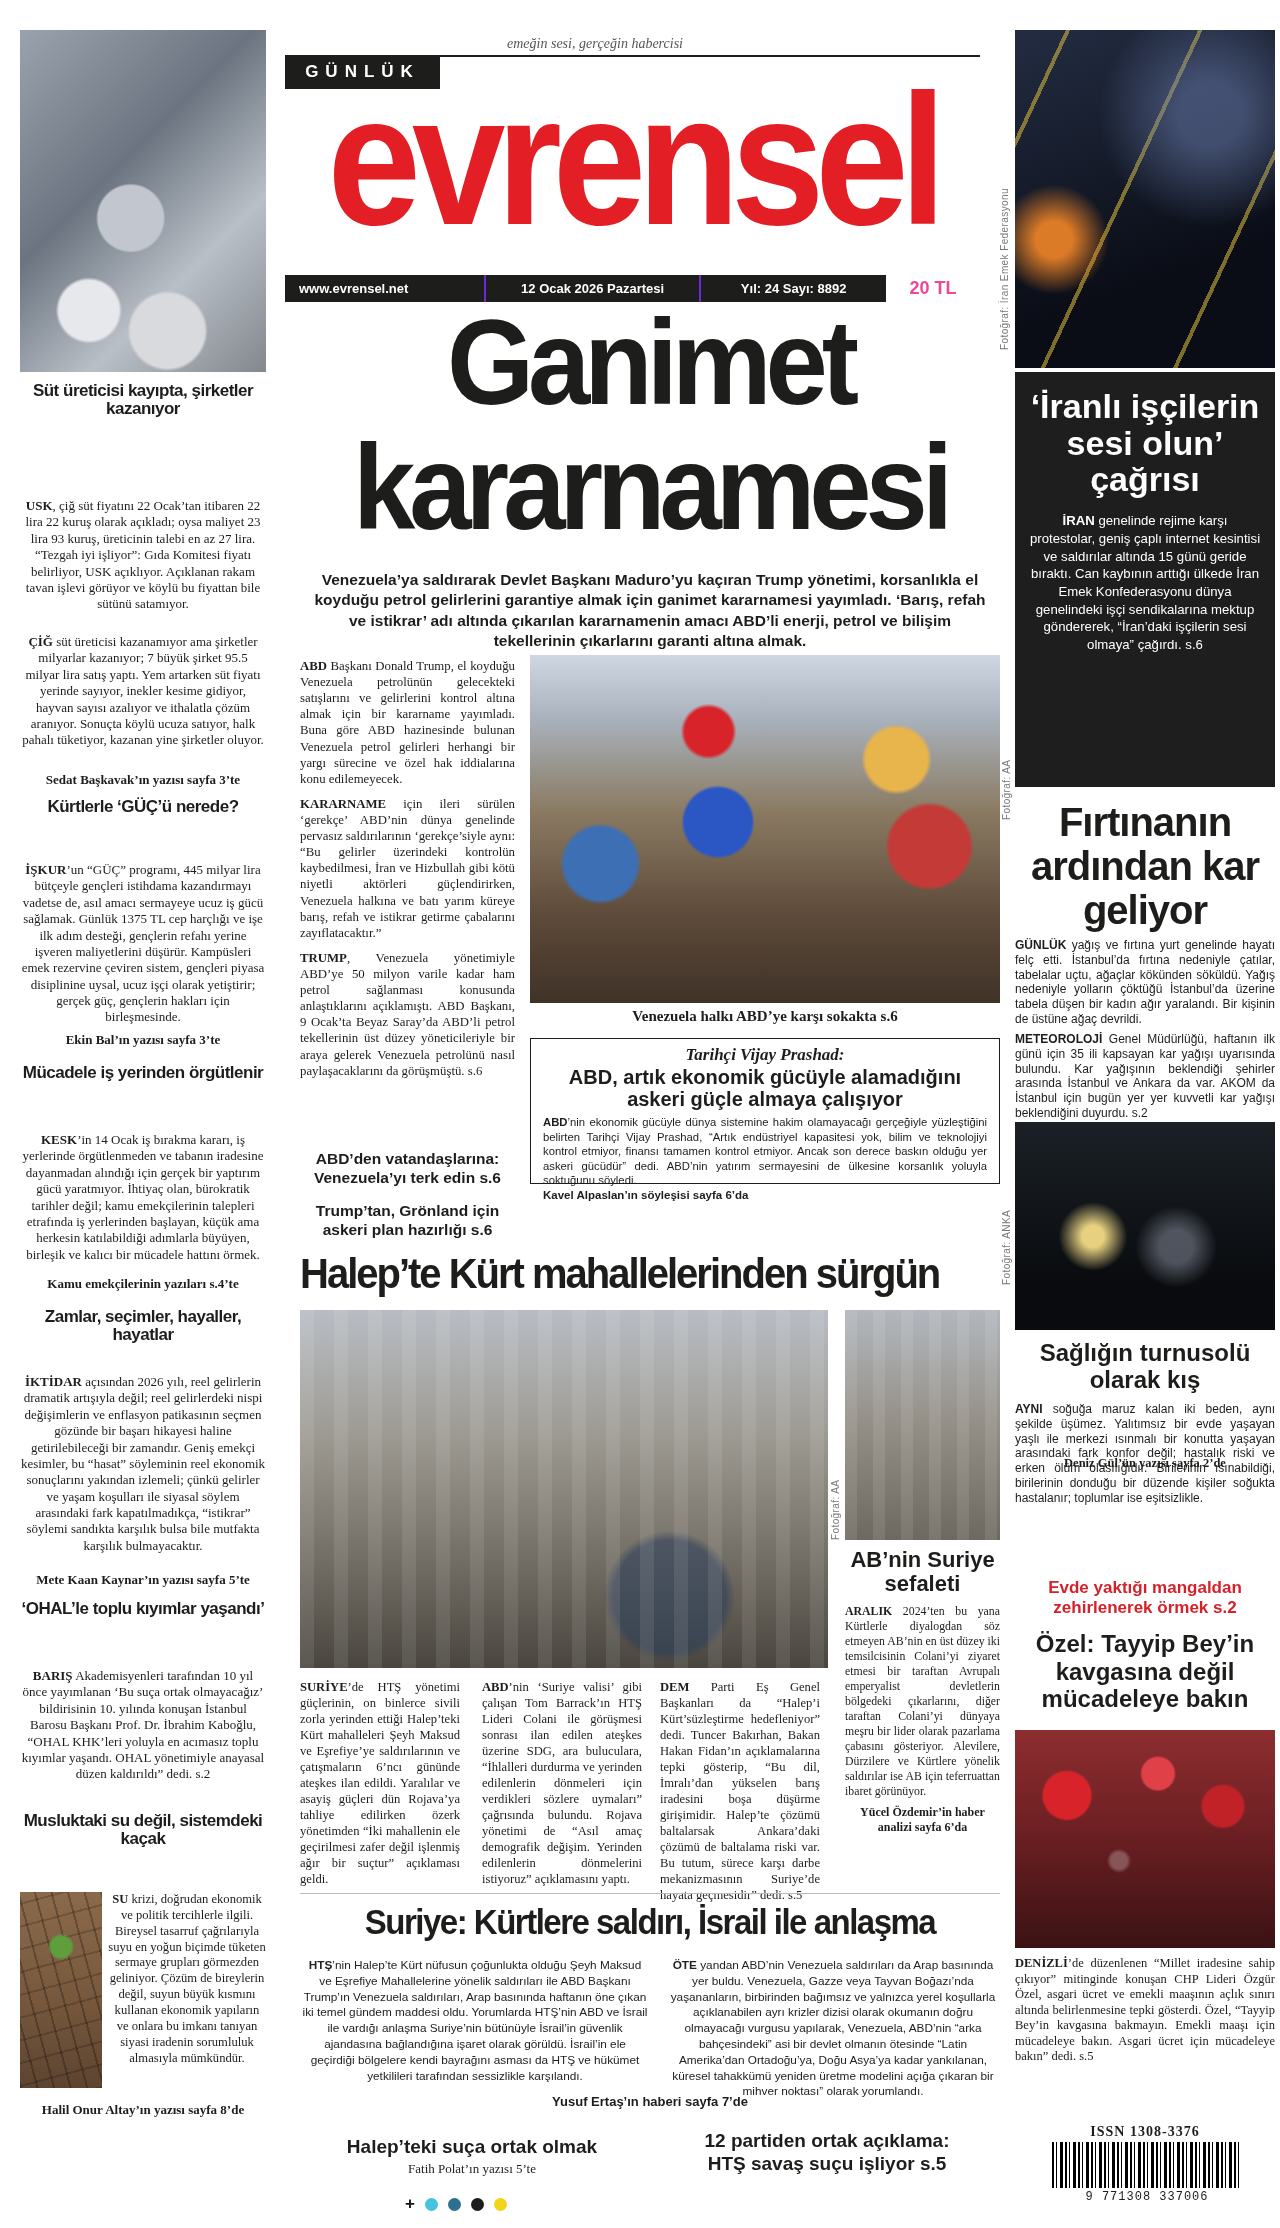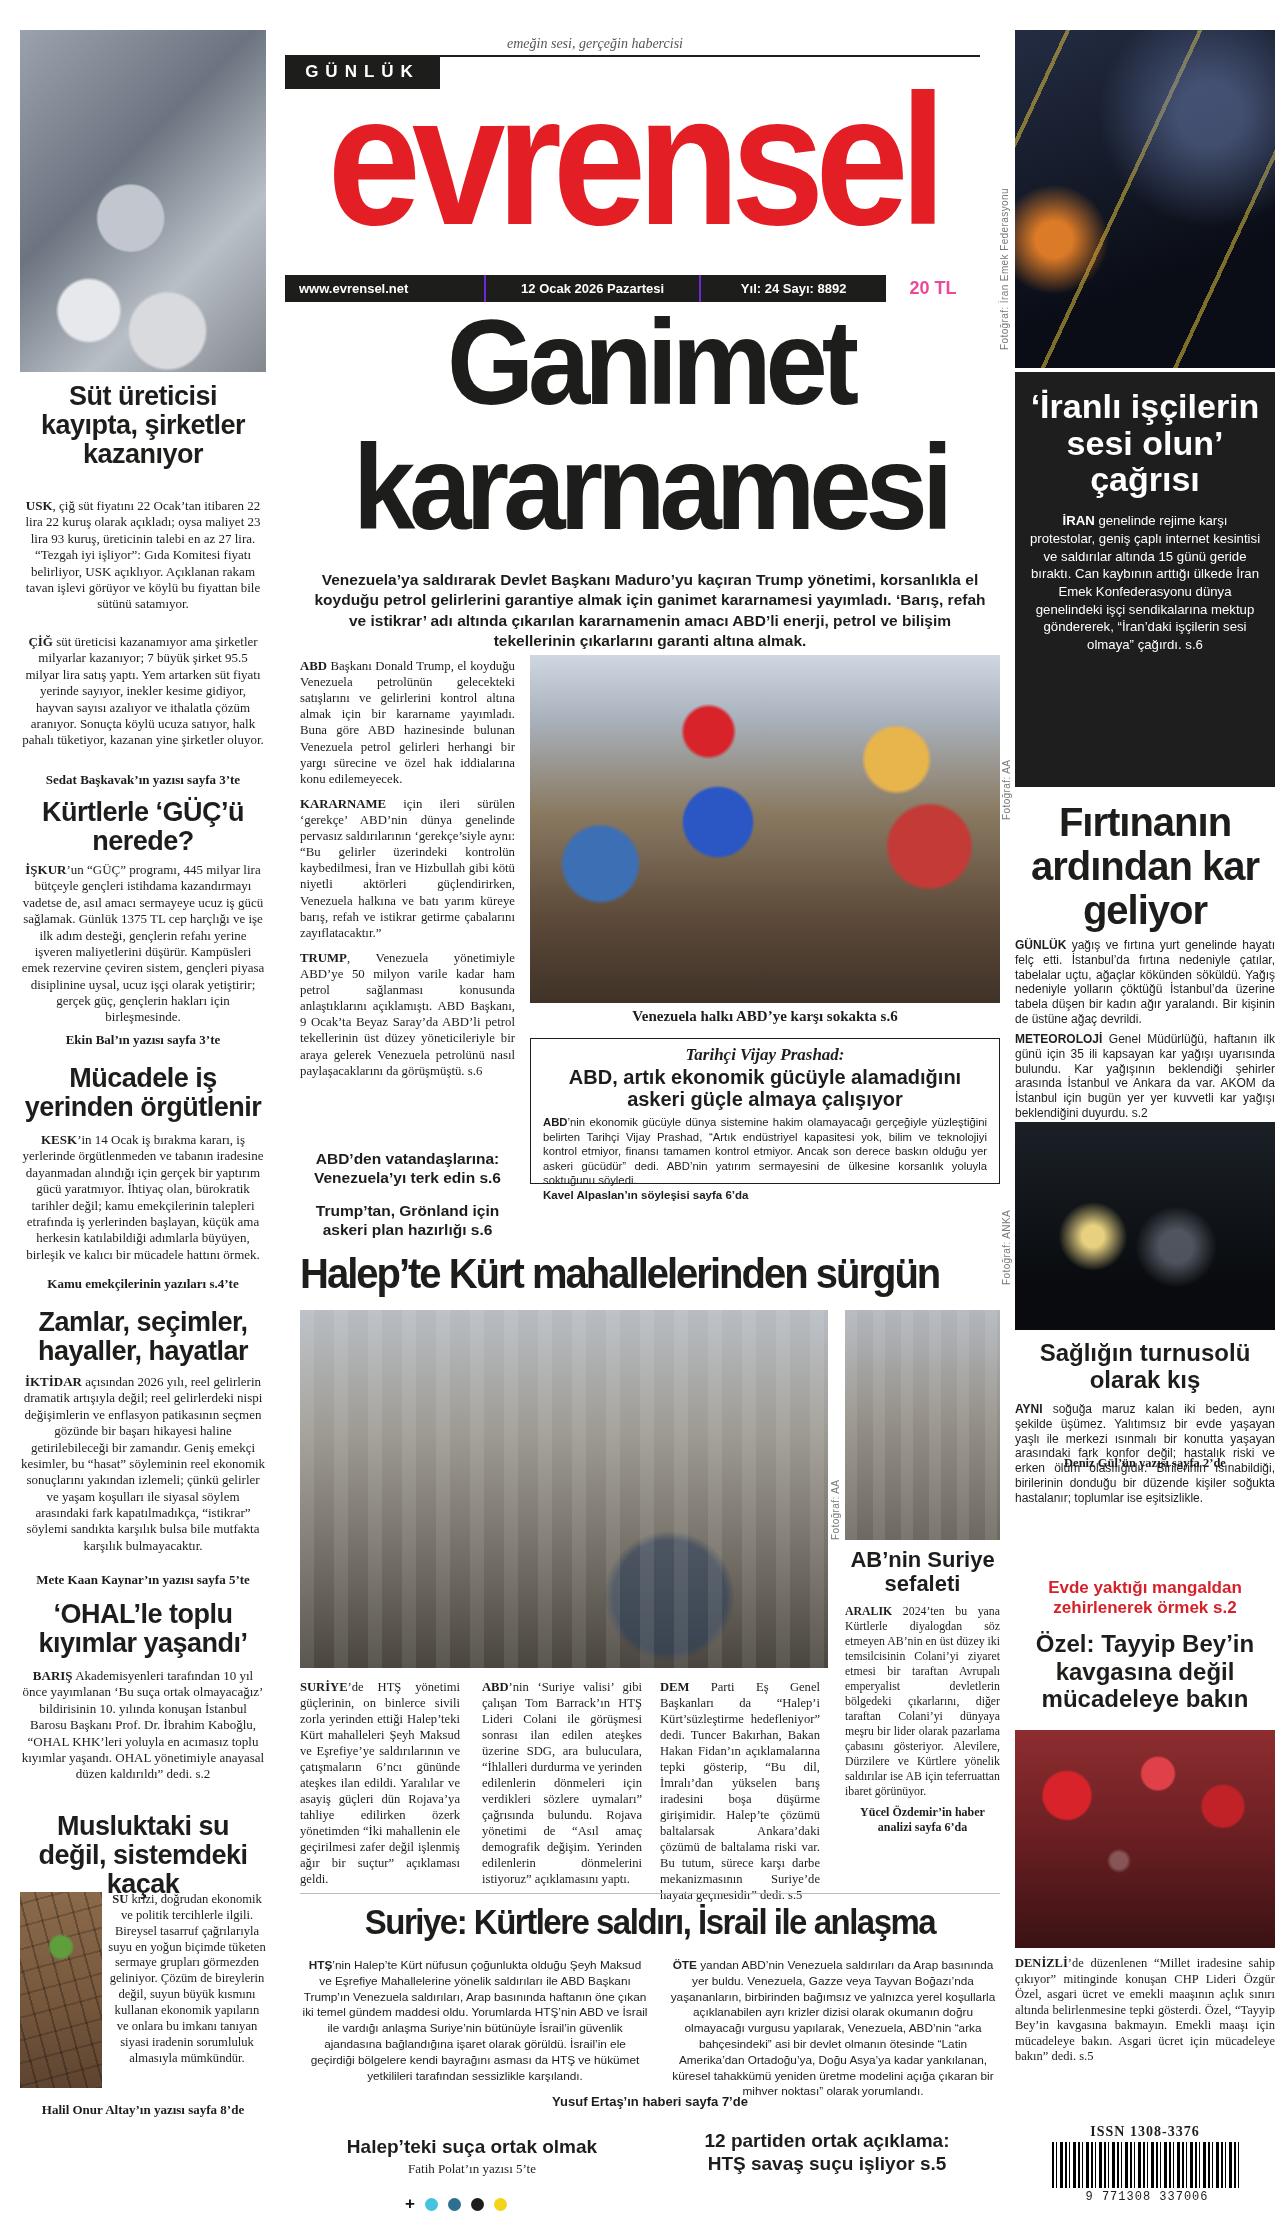--- a/index.html
+++ b/index.html
@@ -82,21 +82,21 @@
   .credit-v{position:absolute;writing-mode:vertical-rl;transform:rotate(180deg);
             font-family:"Liberation Sans",sans-serif;font-size:10px;color:#777;letter-spacing:.4px;}
   #cr-iran{left:999px;top:60px;height:290px;}
   #cr-ven{left:1001px;top:690px;height:130px;}
   #cr-halep{left:830px;top:1420px;height:120px;}
   #cr-flood{left:1001px;top:1155px;height:130px;}
 
   
   .rail{left:20px;width:246px;}
   .rail-title{font-family:"Liberation Sans",sans-serif;font-weight:bold;color:#1d1d1b;
-              font-size:27px;line-height:1.08;text-align:center;letter-spacing:-.5px;}
+              font-size:17px;line-height:1.08;text-align:center;letter-spacing:-.5px;}
   .rail-body{font-size:13px;line-height:1.26;text-align:center;}
   .rail-by{font-weight:bold;font-size:13px;text-align:center;}
   #sut-title{top:382px;}
   #sut-p1{top:498px;}
   #sut-p2{top:634px;}
   #sut-by{top:772px;}
   #genc-title{top:798px;}
   #genc-p{top:862px;}
   #genc-by{top:1032px;}
   #muc-title{top:1064px;}

